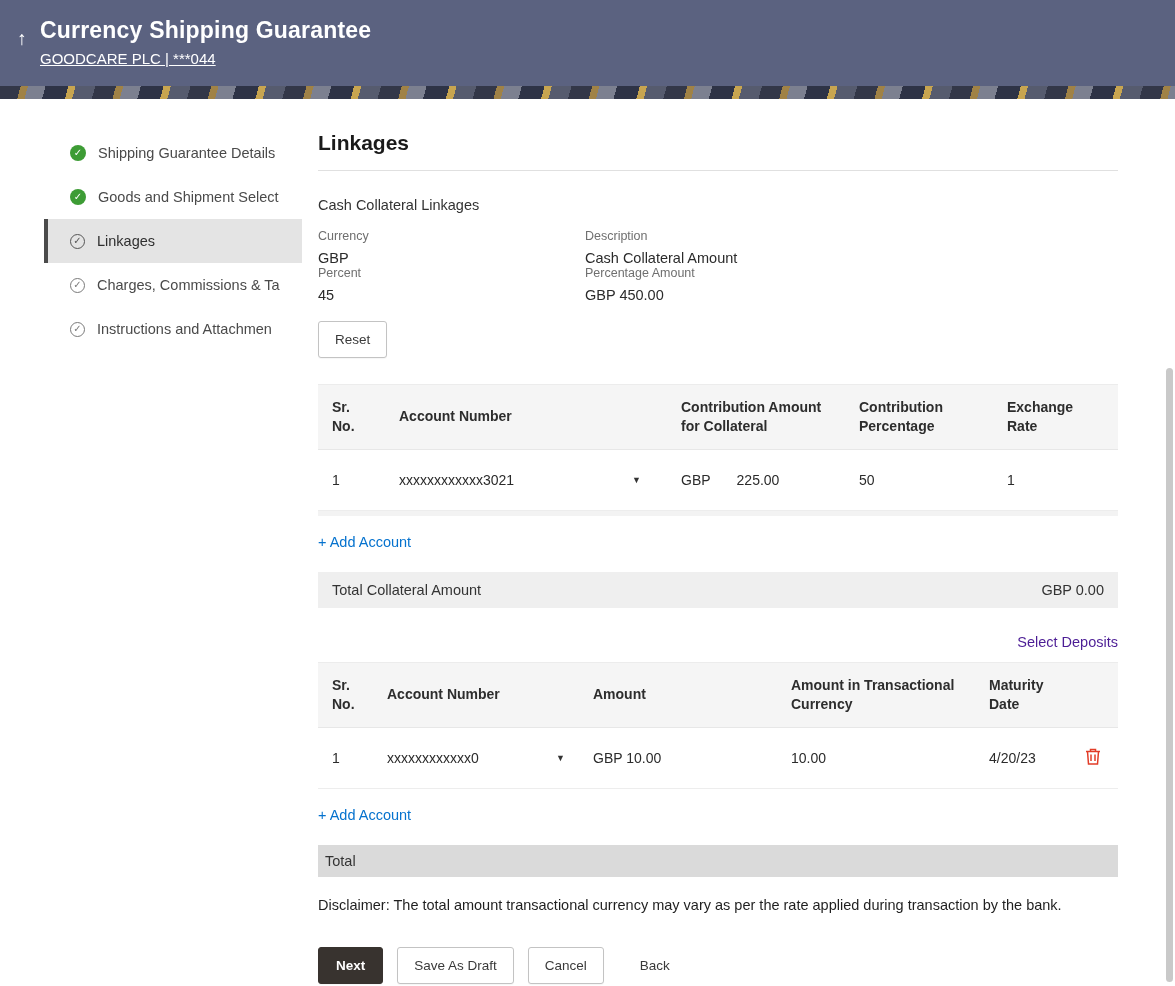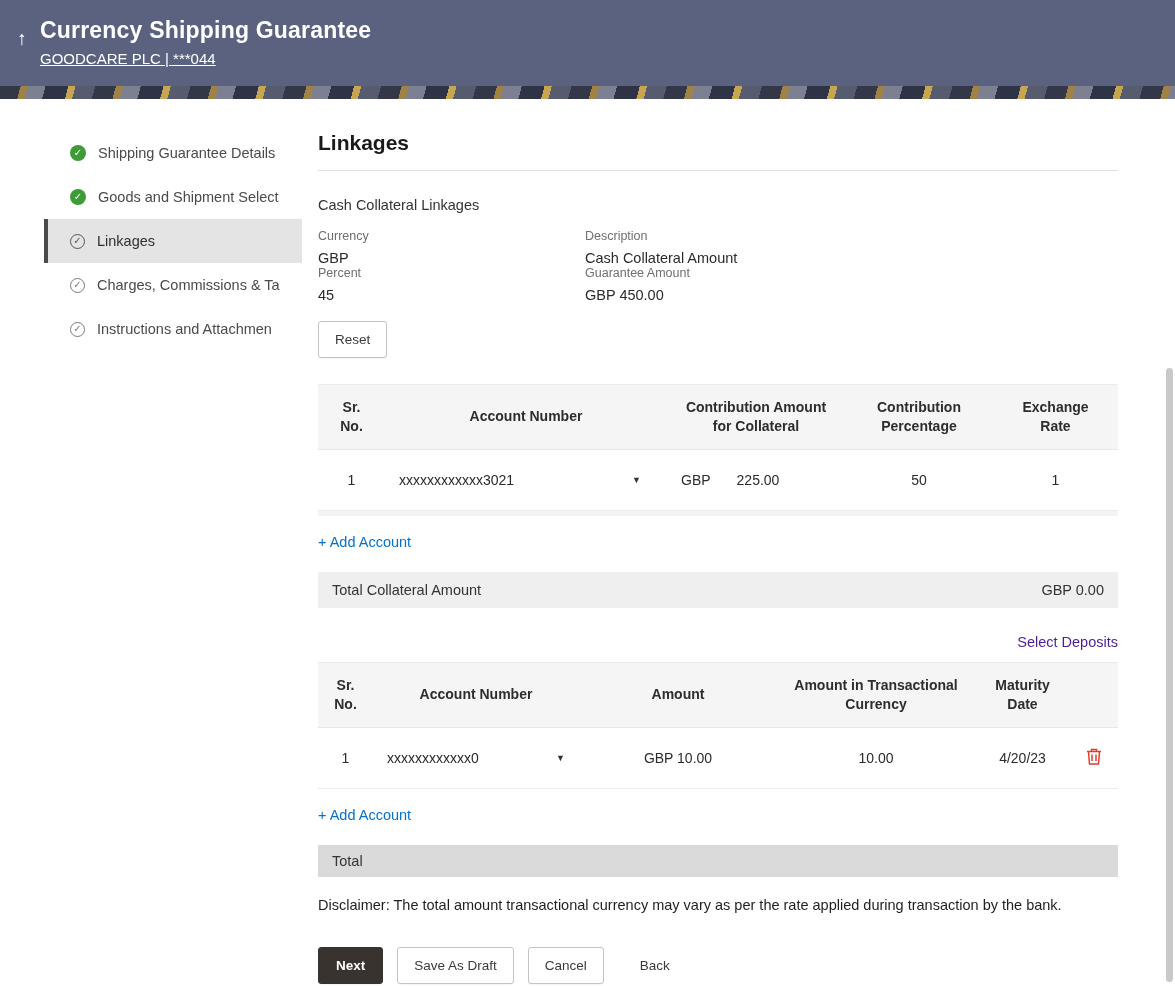--- a/index.html
+++ b/index.html
@@ -63,21 +63,21 @@
     border:1px solid #c3c3c3; background:#fff; color:#3a3a3a;
     border-radius:3px; padding:10px 16px; cursor:pointer;
     box-shadow:0 1px 1px rgba(0,0,0,.04);
   }
   .btn-reset { margin-top:18px; }
   .btn-primary { background:#38332f; border-color:#38332f; color:#fff; font-weight:bold; padding:10px 17px; }
   .btn-plain { border:none; background:transparent; box-shadow:none; padding:10px 6px; font-size:13.5px; }
 
   
   .tbl { margin-top:26px; }
-  .t-head, .t-row { display:grid; align-items:center;text-align:center; }
+  .t-head, .t-row { display:grid; align-items:center; }
   .t1 .t-head, .t1 .t-row { grid-template-columns:67px 282px 178px 148px 125px; }
   .t2 .t-head, .t2 .t-row { grid-template-columns:55px 206px 198px 198px 95px 48px; }
   .t-head { background:#f5f5f5; border-top:1px solid #ececec; border-bottom:1px solid #e7e7e7; }
   .t-head .cell { font-weight:bold; font-size:14px; color:#2d2d2d; padding:13px 14px; line-height:1.35; }
   .t-row .cell { font-size:14px; color:#2b2b2b; padding:22px 14px; }
   .t2 .t-row .cell { padding:19px 14px; }
   .t-row { border-bottom:1px solid #ededed; }
   .footer-strip { height:5px; background:#f3f3f3; }
 
   .dd { display:flex; align-items:center; cursor:pointer; }
@@ -87,21 +87,21 @@
 
   .amt-pair { display:flex; align-items:center; gap:26px; }
 
   .add-link { display:inline-block; color:#0572ce; font-size:14.5px; margin:18px 0 22px; cursor:pointer; }
   .t2-add { margin:18px 0 20px; }
 
   .total-bar {
     display:flex; justify-content:space-between; align-items:center;
     background:#efefef; padding:10px 14px; font-size:14.5px; color:#333;
   }
-  .total-bar-2 { background:#dadada; padding:8px 14px; margin-top:2px; }
+  .total-bar-2 { background:#dadada; padding:8px 7px; margin-top:2px; }
 
   .deposits-label { margin-top:26px; margin-bottom:12px; font-size:14.5px; color:#4c1d95;text-align:right; }
   .t2 { margin-top:0; }
 
   .disclaimer { margin-top:20px; font-size:14.5px; color:#1f1f1f; }
 
   .actions { margin-top:34px; display:flex; align-items:center; gap:14px; padding-bottom:20px; }
   .back-gap { margin-left:16px; }
 
   
@@ -160,21 +160,21 @@
       </div>
       <div class="fld">
         <div class="lbl">Description</div>
         <div class="val">Cash Collateral Amount</div>
       </div>
       <div class="fld">
         <div class="lbl">Percent</div>
         <div class="val">45</div>
       </div>
       <div class="fld">
-        <div class="lbl">Guarantee Amount</div>
+        <div class="lbl">Percentage Amount</div>
         <div class="val">GBP 450.00</div>
       </div>
     </div>
 
     <button class="btn btn-reset">Reset</button>
 
     
     <div class="tbl t1">
       <div class="t-head">
         <div class="cell">Sr. No.</div>

